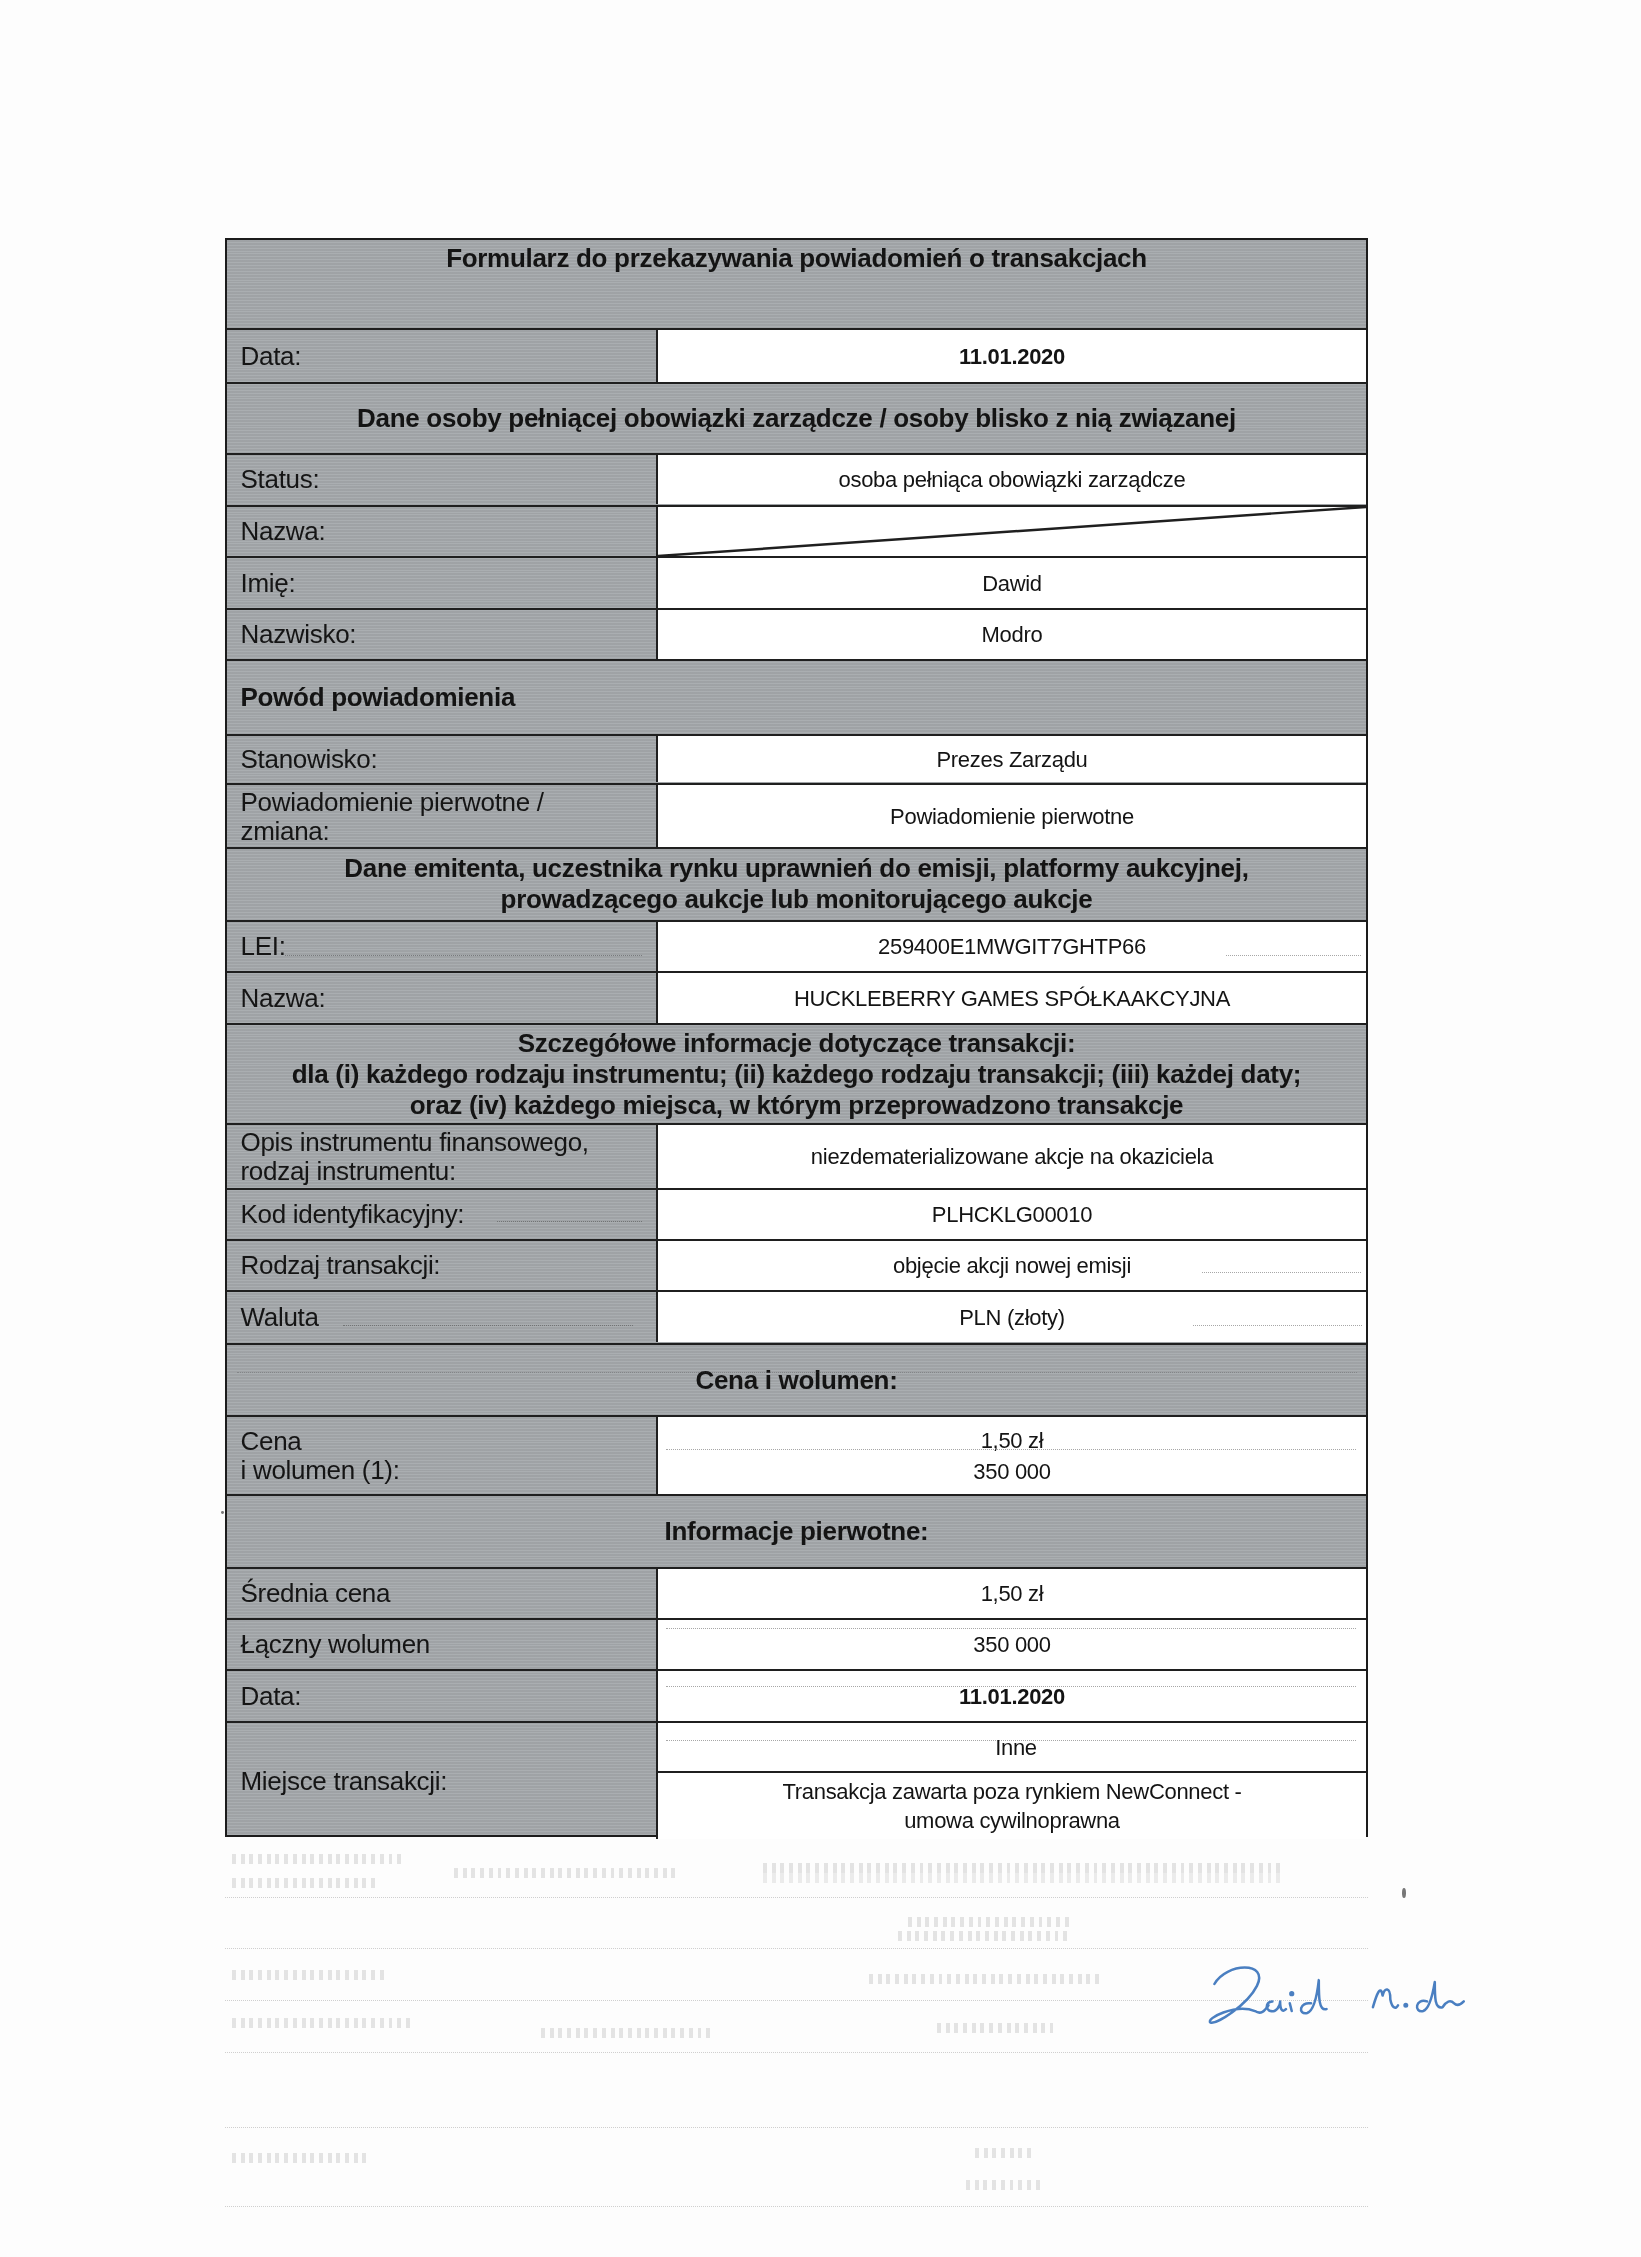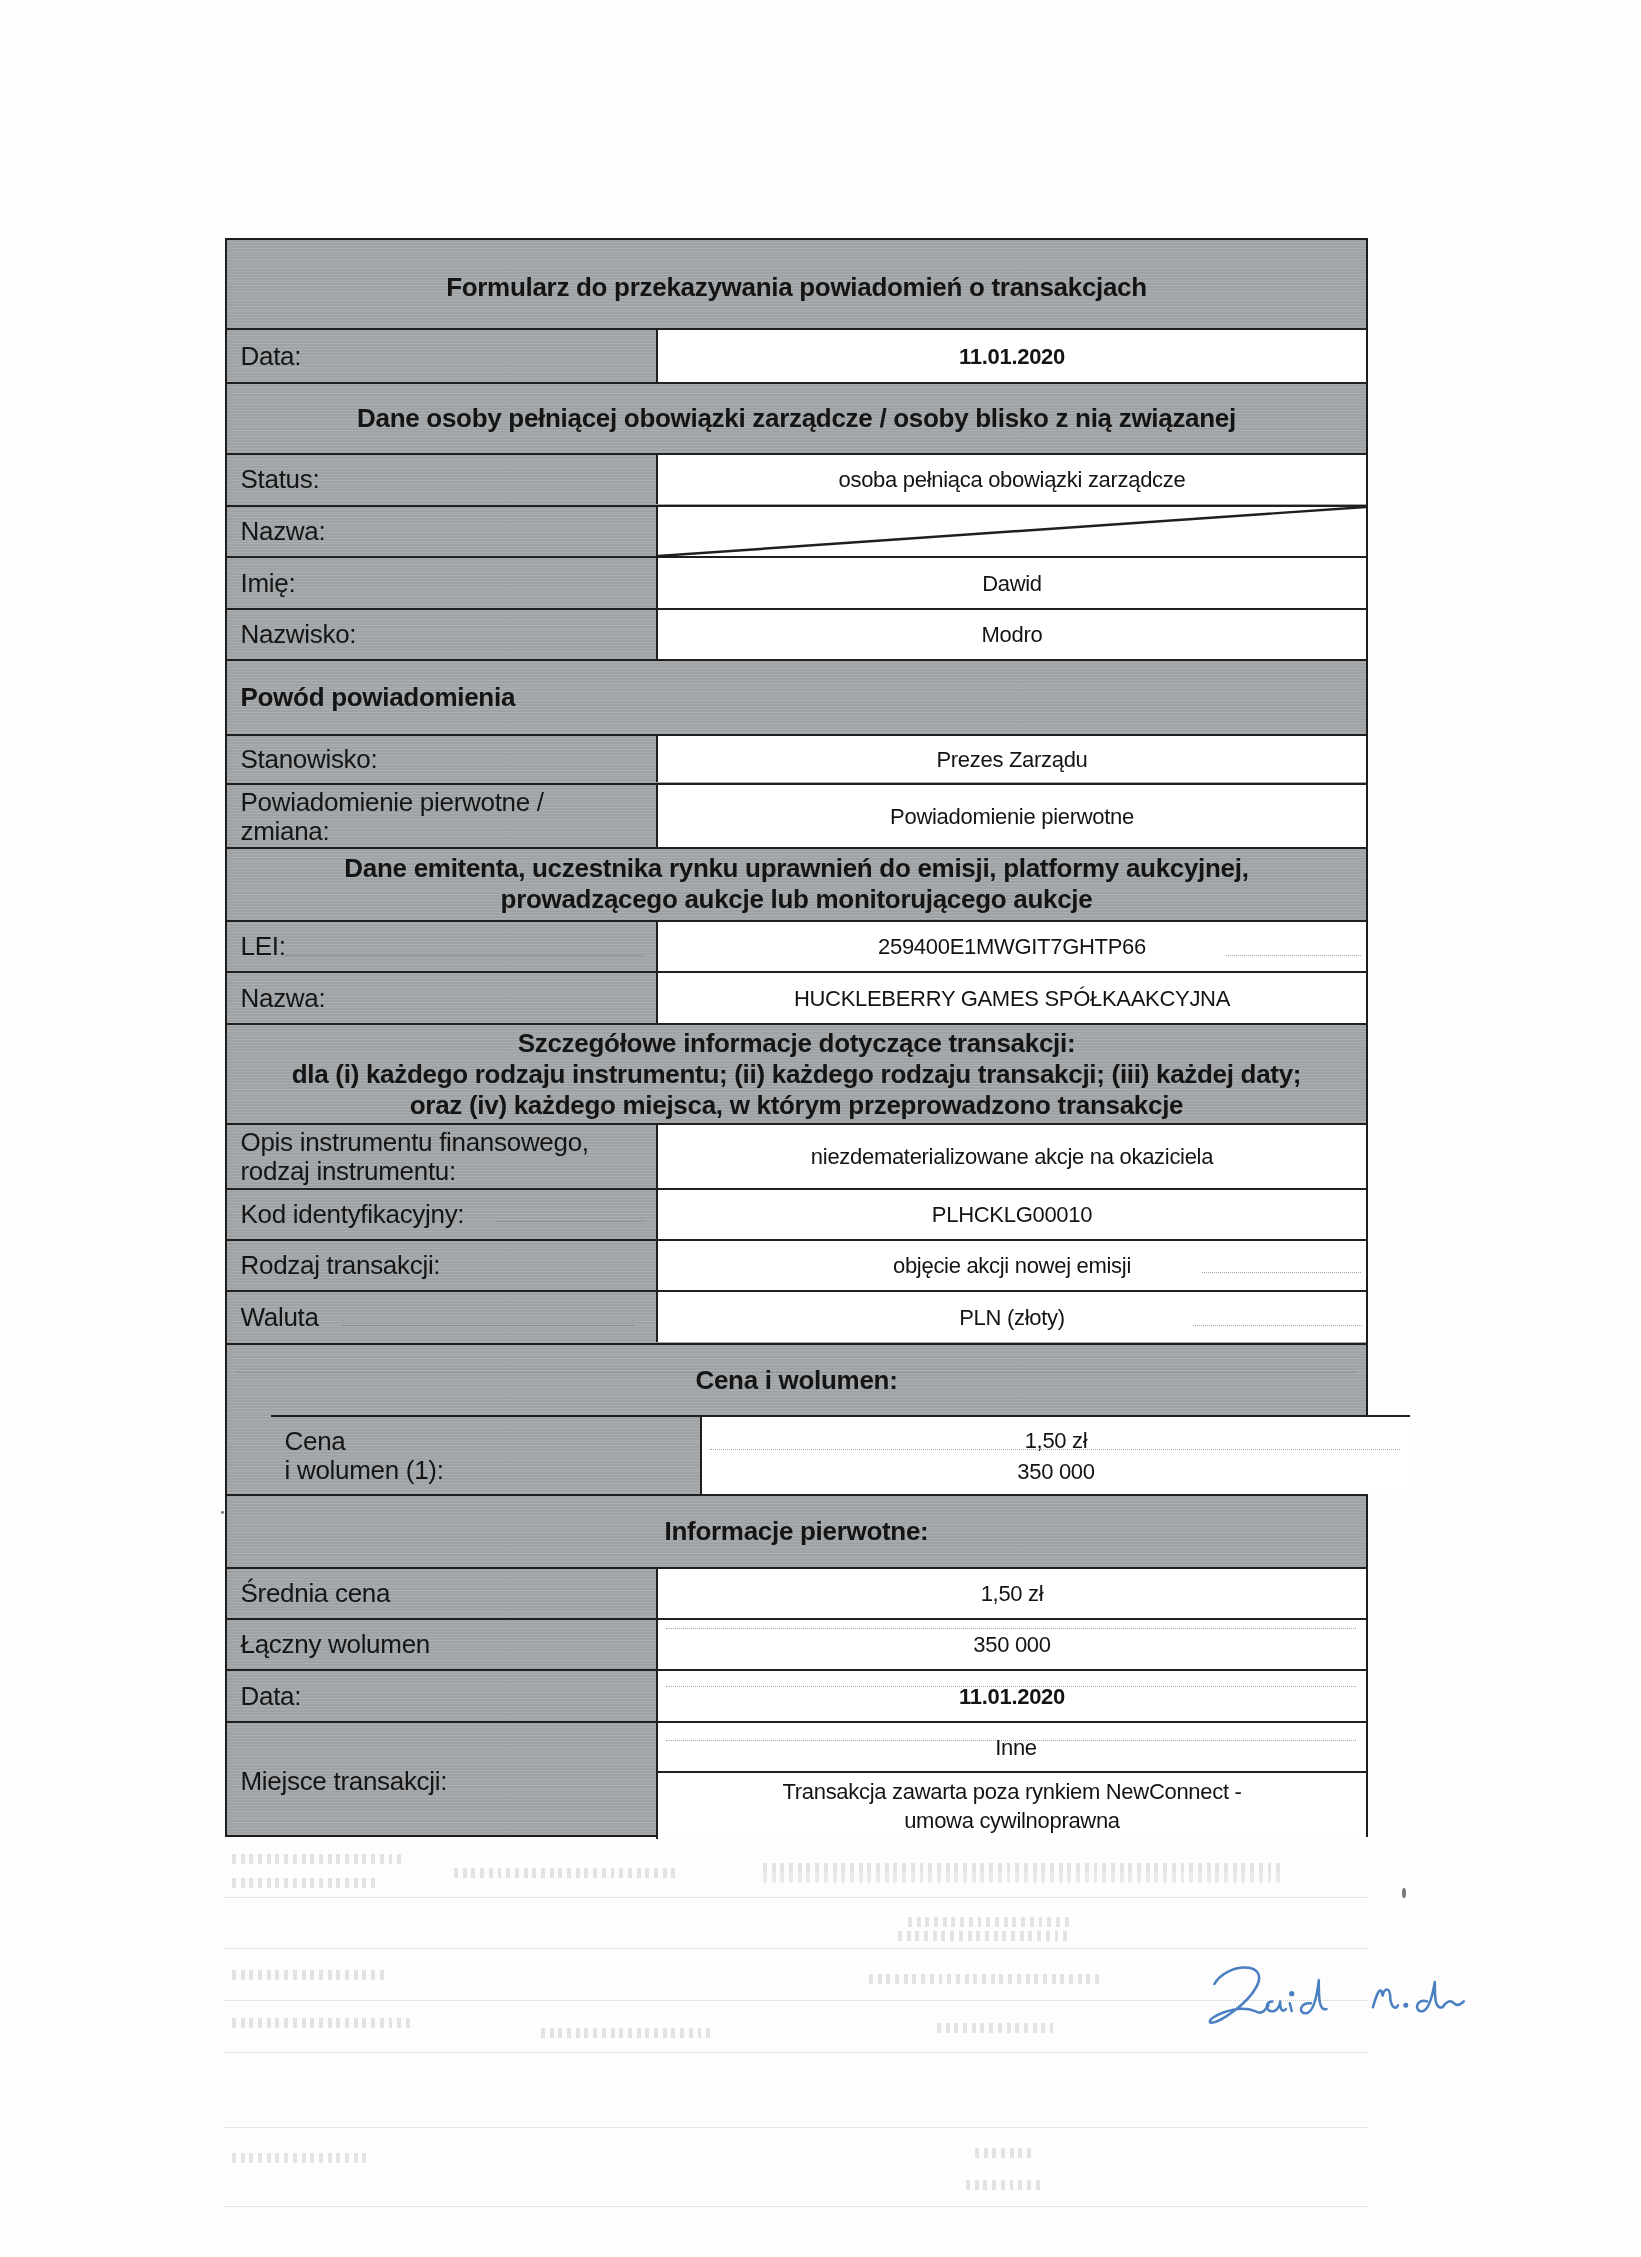--- a/index.html
+++ b/index.html
@@ -45,21 +45,21 @@
     font-size: 22px; line-height: 31px; letter-spacing: -0.3px;
     text-align: center;
   }
   .value.bold { font-weight: bold; }
   .header {
     position: absolute; left: 0; right: 0; top: 0; bottom: 0;
     display: flex; flex-direction: column; align-items: center; justify-content: center;
     font-weight: bold; font-size: 26px; line-height: 31px; letter-spacing: -0.3px;
     text-align: center;
   }
-  .header.top { justify-content: flex-start; padding-top: 10px; margin-top: 22px; }
+  .header.top { justify-content: flex-start; padding-top: 3px; }
   .header.left { align-items: flex-start; padding-left: 13.5px; }
   .dots {
     position: absolute; height: 0; border-top: 1.4px dotted rgba(60,60,60,0.45);
   }
   .diag { position: absolute; left: 0; top: 0; width: 100%; height: 100%; }
   .sub {
     position: absolute; left: 0; right: 0;
     display: flex; align-items: center; justify-content: center; flex-direction: column;
     text-align: center;
   }
@@ -215,21 +215,21 @@
     <div class="dots" style="left:966px;width:169px;top:33px;"></div>
   </div>
 
   <div class="row" style="top:1103px;height:72px;">
     <div class="header">
       <span>Cena i wolumen:</span>
     </div>
     <div class="dots" style="left:9.7px;width:1120px;top:27px;opacity:0.6;"></div>
   </div>
 
-  <div class="row" style="top:1175px;height:79px;margin-left:44px;">
+  <div class="row" style="top:1175px;height:79px;">
     <div class="label" style="flex-direction:column;align-items:flex-start;justify-content:center;">
       <span>Cena</span>
       <span>i wolumen (1):</span>
     </div>
     <div class="value">
       <span>1,50 zł</span>
       <span>350 000</span>
     </div>
     <div class="dots" style="left:439px;width:690px;top:32px;"></div>
   </div>

